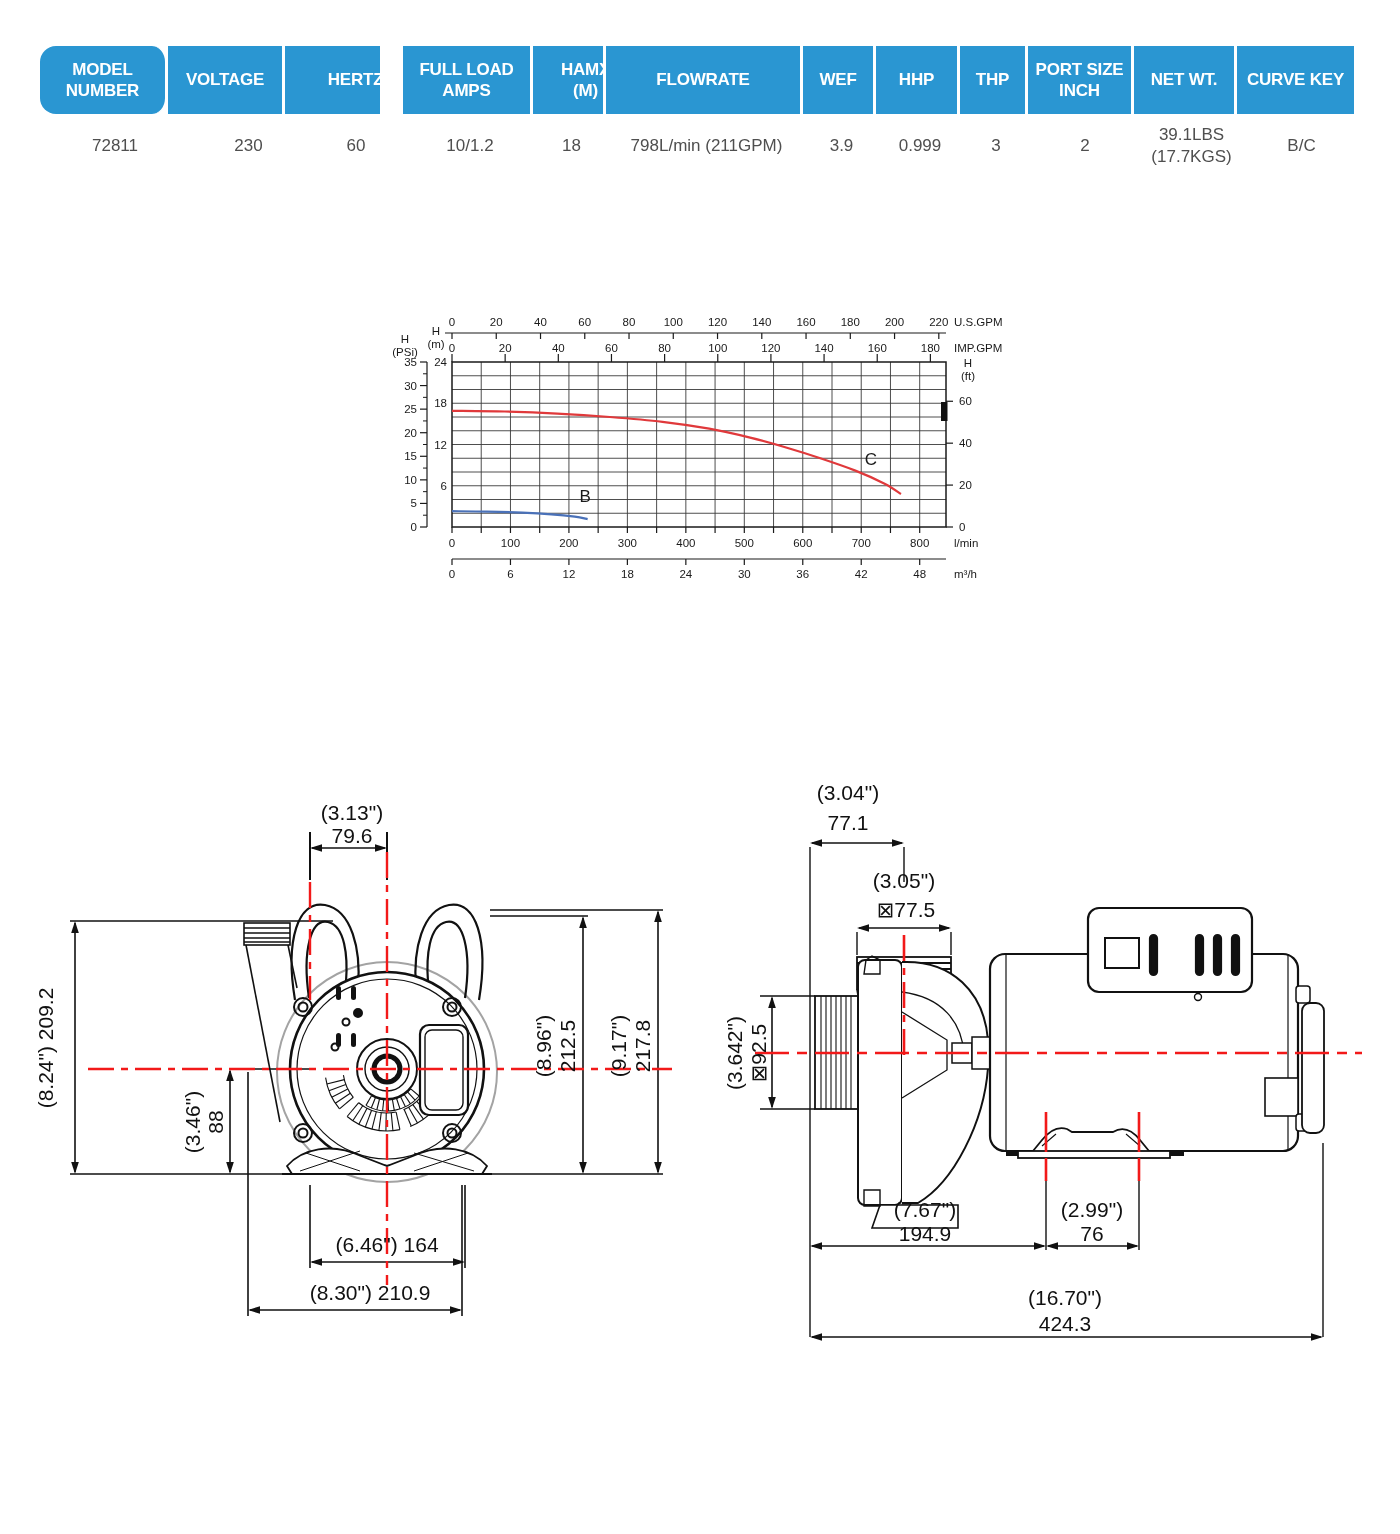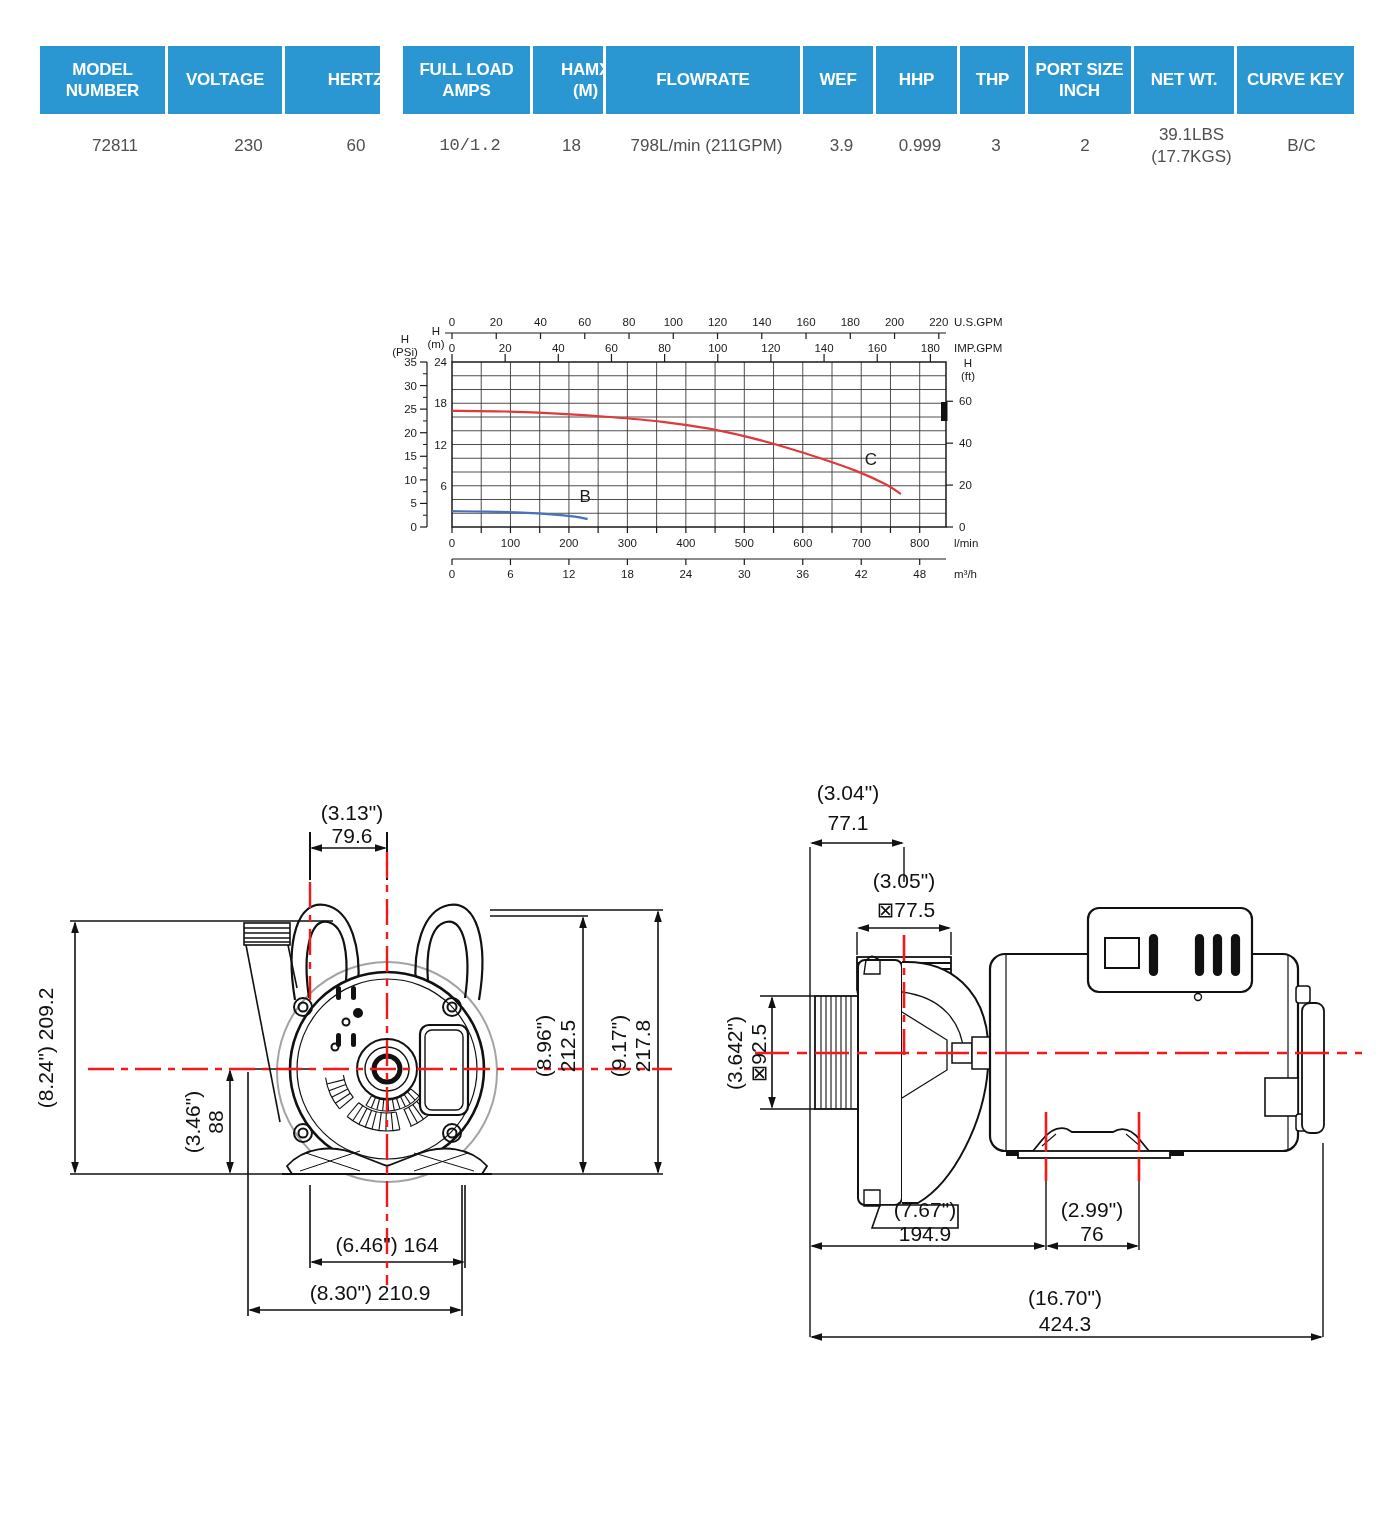--- a/index.html
+++ b/index.html
@@ -24,41 +24,41 @@
   #side-view{position:absolute;left:700px;top:760px;width:700px;height:600px;}
   svg .dim-txt{font-size:21px;fill:#111;}
   svg .blk{stroke:#111;fill:none;}
   svg .red{stroke:#f21919;fill:none;}
 </style>
 </head>
 <body>
 
 <div id="spec-table">
   <div class="tbl-row" id="spec-head">
-      <div class="th-cell" style="width: 128px;">MODEL NUMBER</div>
+      <div class="th-cell" style="width: 128px; border-radius: 16px;">MODEL NUMBER</div>
       <div class="th-cell" style="width: 117px;">VOLTAGE</div>
       <div class="th-cell" style="width: 98px; padding-left: 46px;">HERTZ</div>
       <div class="th-cell" style="width: 130px; margin-left: 20px;">FULL LOAD
 AMPS</div>
       <div class="th-cell" style="width: 73px; padding-left: 35px;">HAMX
 (M)</div>
       <div class="th-cell" style="width: 197px;">FLOWRATE</div>
       <div class="th-cell" style="width: 73px;">WEF</div>
       <div class="th-cell" style="width: 84px;">HHP</div>
       <div class="th-cell" style="width: 68px;">THP</div>
       <div class="th-cell" style="width: 106px;">PORT SIZE
 INCH</div>
       <div class="th-cell" style="width: 103px;">NET WT.</div>
       <div class="th-cell" style="width: 117px;">CURVE KEY</div>
     </div>
   <div class="tbl-row" id="spec-body">
       <div class="td-cell" style="width: 150px;">72811</div>
       <div class="td-cell" style="width: 117px;">230</div>
       <div class="td-cell" style="width: 98px;">60</div>
-      <div class="td-cell" style="width: 130px; font-family: Liberation Mono, monospace;">10/1.2</div>
+      <div class="td-cell" style="width: 130px;">10/1.2</div>
       <div class="td-cell" style="width: 73px;">18</div>
       <div class="td-cell" style="width: 197px;">798L/min (211GPM)</div>
       <div class="td-cell" style="width: 73px;">3.9</div>
       <div class="td-cell" style="width: 84px;">0.999</div>
       <div class="td-cell" style="width: 68px;">3</div>
       <div class="td-cell" style="width: 110px;">2</div>
       <div class="td-cell" style="width: 103px;">39.1LBS
 (17.7KGS)</div>
       <div class="td-cell" style="width: 117px;">B/C</div>
     </div>

